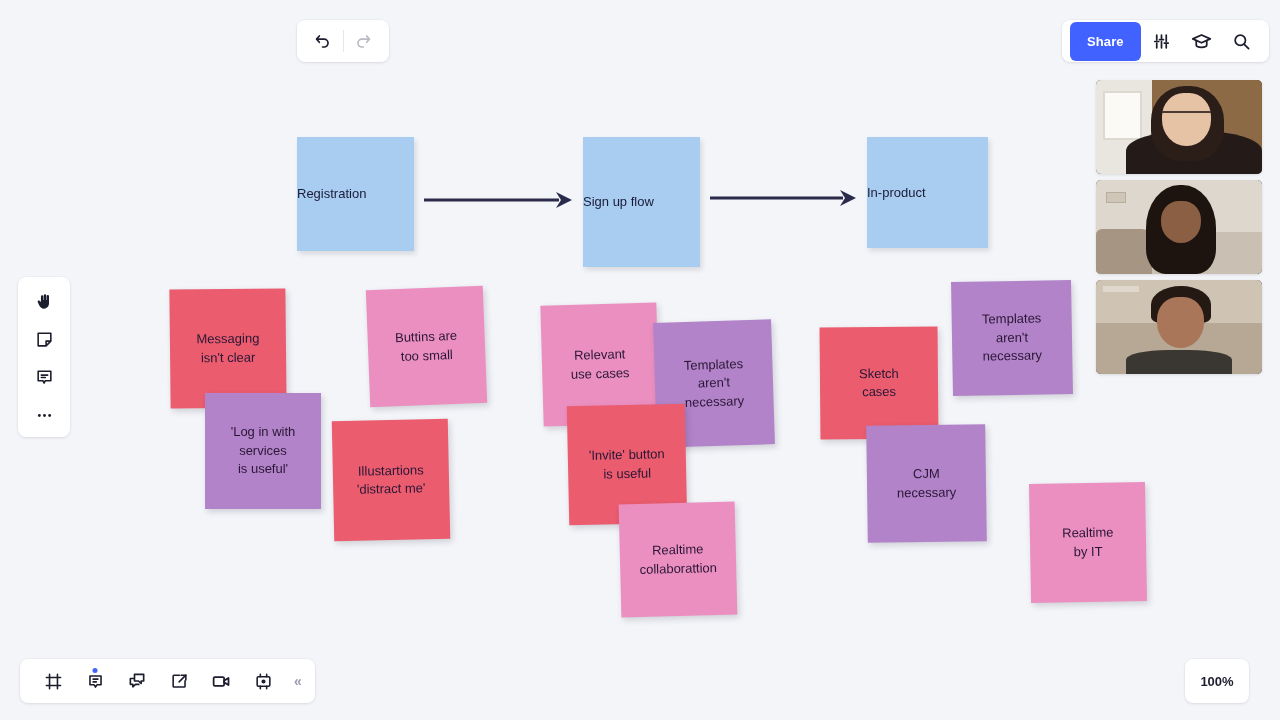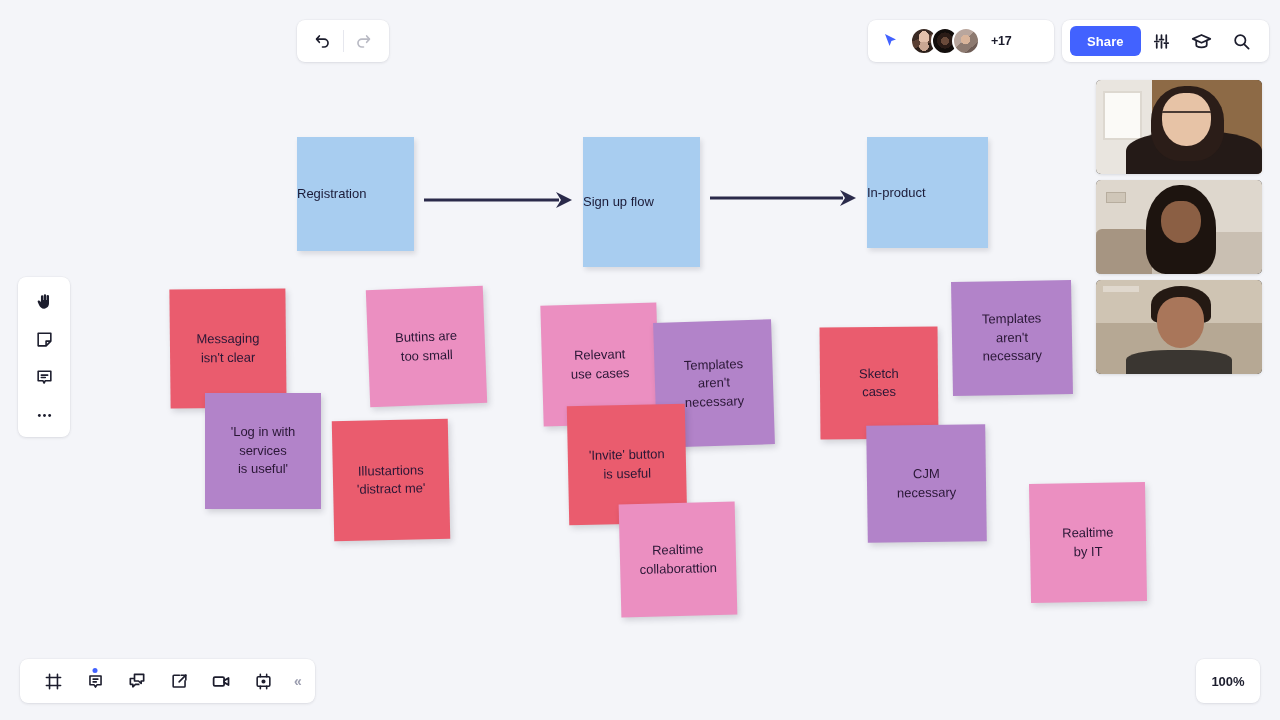--- a/index.html
+++ b/index.html
@@ -85,21 +85,21 @@
       linear-gradient(140deg,#b9a69d 0 45%, #8d7a70 45% 75%, #6e5c55 75%),
       #9b8880; }
   .plus-count {
     font-size: 12.5px; font-weight: 700; color: #1c1d2d;
     margin-left: 11px; letter-spacing: -.2px;
   }
   .share-btn {
     background: #4262ff; color: #fff;
     font-size: 13px; font-weight: 700;
     border: none; border-radius: 6px;
-    height: 30px; padding: 0 17px; cursor: pointer;
+    height: 39px; padding: 0 17px; cursor: pointer;
     font-family: "Liberation Sans", sans-serif;
     letter-spacing: .1px;
   }
   .act-ic { width: 38px; height: 42px; display:flex; align-items:center; justify-content:center; color:#1c1d2d; }
 
   
   #tool-rail {
     position: absolute; left: 18px; top: 277px;
     width: 52px; background: #fff;
     border-radius: 8px;
@@ -125,21 +125,21 @@
     color: #1c1d2d; position: relative;
   }
   .dot-badge {
     position: absolute; top: 9px; left: 50%; transform: translateX(-50%);
     width: 5px; height: 5px; border-radius: 50%; background: #4262ff;
   }
   .collapse { color: #9b9daf; font-size: 14px; font-weight: 700; padding-left: 8px; letter-spacing: -1px; }
 
   
   #zoom-chip {
-    position: absolute; right: 20px; bottom: 17px;
+    position: absolute; right: 31px; bottom: 17px;
     height: 44px; min-width: 64px; padding: 0 14px;
     background: #fff; border-radius: 8px;
     box-shadow: 0 1px 3px rgba(28,29,45,.10), 0 0 0 .5px rgba(28,29,45,.04);
     display: flex; align-items: center; justify-content: center;
     font-size: 13px; font-weight: 700; color: #1c1d2d;
   }
 
   
   #video-panel { position: absolute; right: 18px; top: 80px; width: 166px; display: flex; flex-direction: column; gap: 6px; }
   .vtile {
@@ -260,33 +260,20 @@
     </div>
     <div class="vline"></div>
     <div class="icon-btn muted">
       <svg width="19" height="19" viewBox="0 0 24 24" fill="none" stroke="currentColor" stroke-width="2.1" stroke-linecap="round" stroke-linejoin="round">
         <path d="M19 9h-9a5 5 0 000 10h2"></path>
           <path d="M16 5l3.5 4L16 13"></path>
       </svg>
     </div>
   </div>
 
-  <div id="hdr-users">
-    <span class="cursor-ic">
-      <svg width="14" height="16" viewBox="0 0 14 16" fill="currentColor">
-          <path d="M1 1l11 5.5-4.6 1.4L5.6 13z"></path>
-        </svg>
-    </span>
-    <div class="avatars">
-      <div class="av av1"></div>
-      <div class="av av2"></div>
-      <div class="av av3"></div>
-    </div>
-    <span class="plus-count">+17</span>
-  </div>
 
   <div id="hdr-actions">
     <button class="share-btn">Share</button>
     <div class="act-ic">
       <svg width="19" height="19" viewBox="0 0 24 24" fill="none" stroke="currentColor" stroke-width="2.2" stroke-linecap="round">
         <path d="M6 20V14M6 10V4M12 20V12M12 8V4M18 20V16M18 12V4"></path>
         <path d="M3.5 12h5M9.5 9.5h5M15.5 14h5"></path>
       </svg>
     </div>
     <div class="act-ic">

